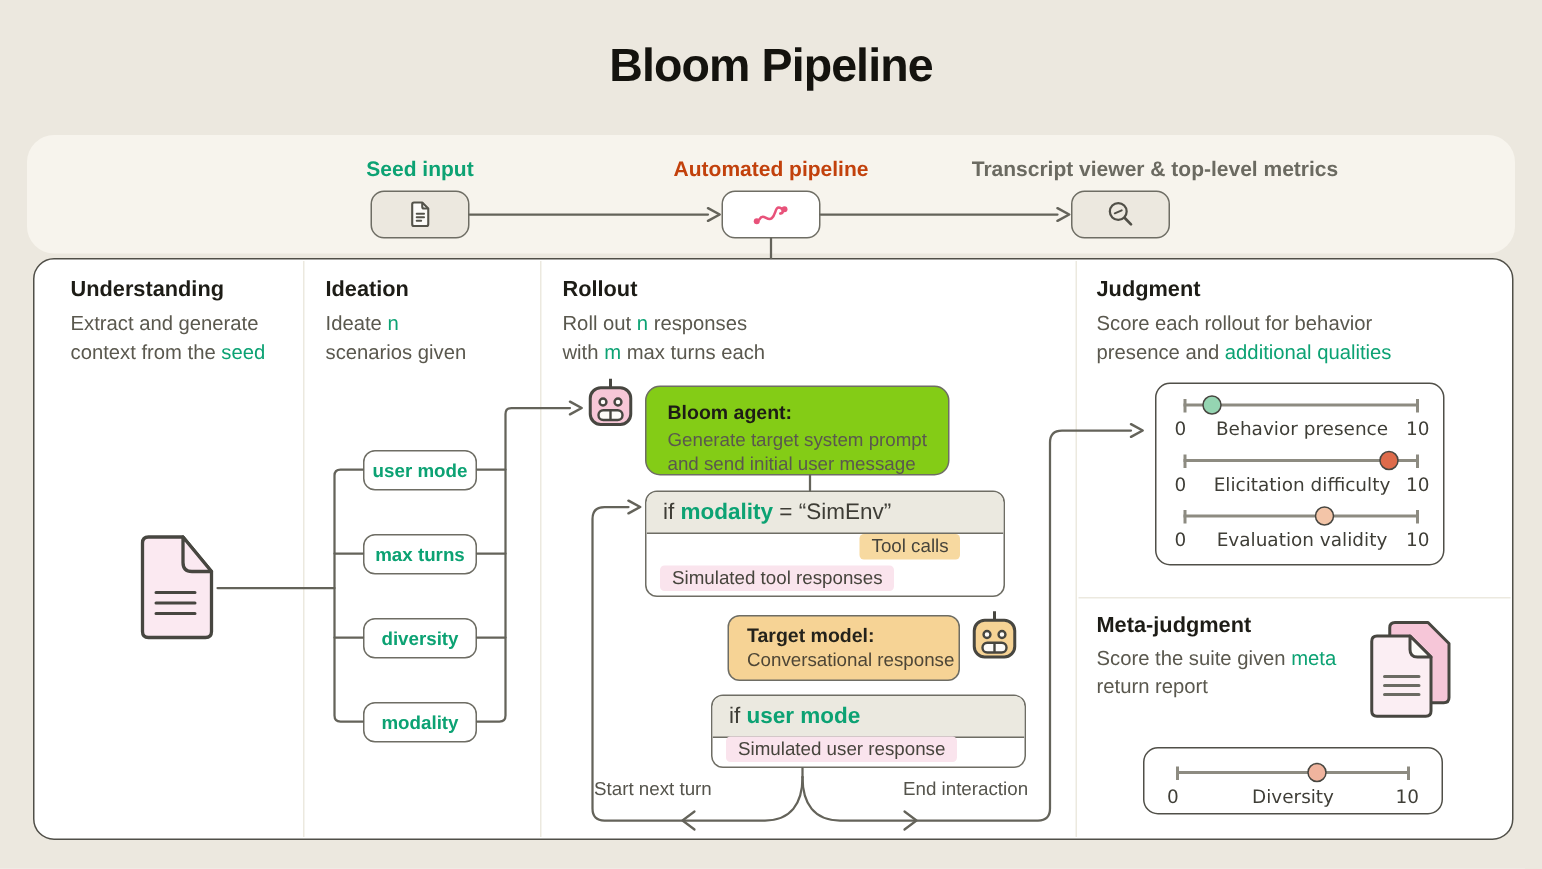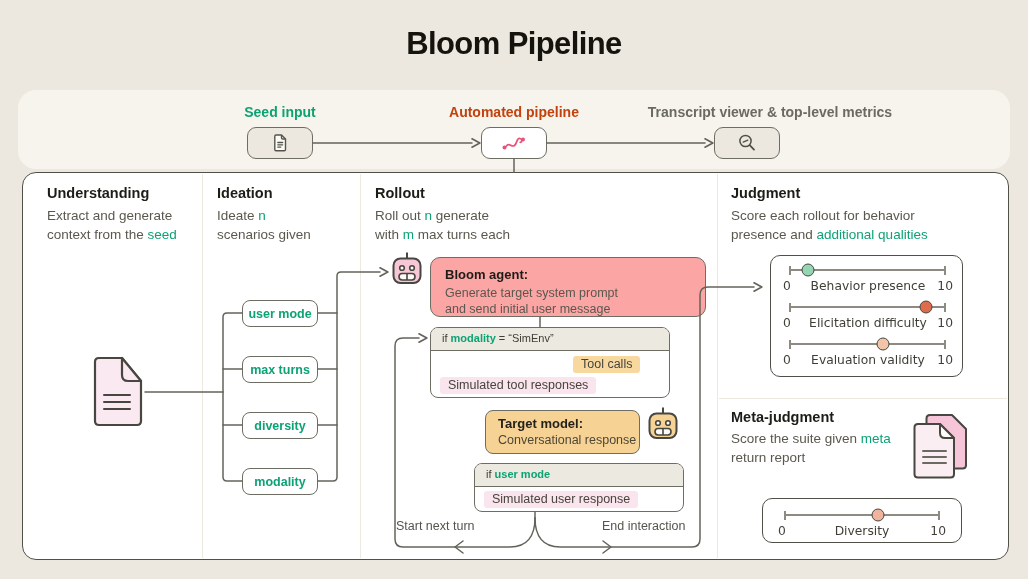--- a/index.html
+++ b/index.html
@@ -27,27 +27,27 @@
               border:1.5px solid var(--border-dark);border-radius:14px;}
   .vdiv{top:174px;width:1px;height:384px;background:var(--divider);}
   .hdiv{left:719px;top:398px;width:288px;height:1px;background:var(--divider);}
   .col-title{font-size:14.5px;font-weight:700;color:var(--ink);}
   .rich{font-size:13.5px;line-height:1.42;color:var(--body);}
   .rich .ln{white-space:nowrap;}
   .accent{color:var(--green);}
   .param-box{left:242px;width:76px;height:27px;background:#fff;border:1.4px solid var(--border-mid);
              border-radius:8px;display:flex;align-items:center;justify-content:center;
              font-size:12.5px;font-weight:700;color:var(--green);}
-  .agent-box{left:430px;top:257px;width:276px;height:60px;background:#fca5a5;
+  .agent-box{left:430px;top:257px;width:203px;height:60px;background:#84cc16;
              border:1.4px solid var(--border-mid);border-radius:10px;padding:9px 14px;}
   .agent-box .bx-title{font-size:13px;font-weight:700;color:var(--ink);margin-bottom:3px;}
   .bx-line{font-size:12.5px;color:var(--body);line-height:1.3;white-space:nowrap;}
   .if-box{background:#fff;border:1.4px solid var(--border-mid);border-radius:8px;overflow:hidden;}
   .if-head{background:#EBE9E0;border-bottom:1.4px solid var(--border-mid);padding:3px 11px;
-           font-size:11px;color:#3E3D36;}
+           font-size:15px;color:#3E3D36;}
   .if-head .accent{font-weight:700;}
   .badge{position:absolute;font-size:12.5px;color:#46443C;padding:1px 8px 2px;border-radius:3px;white-space:nowrap;}
   .badge-tan{background:#F7D9A0;}
   .badge-pink{background:#FAE4ED;}
   .target-box{left:485px;top:410px;width:155px;height:44px;background:#F6D395;
               border:1.4px solid var(--border-mid);border-radius:8px;padding:5px 12px;}
   .target-box .bx-title{font-size:13px;font-weight:700;color:#24221B;margin-bottom:1px;}
   .target-box .bx-line{color:#4E4636;}
   .loop-label{font-size:12.5px;color:#55544C;white-space:nowrap;}
   .slider-panel{background:#fff;border:1.5px solid var(--border-dark);border-radius:10px;}
@@ -130,21 +130,21 @@
       <div class="ln"><span>scenarios given</span></div>
     </div>
 
   <div class="abs param-box" style="top:300px;">user mode</div>
   <div class="abs param-box" style="top:356px;">max turns</div>
   <div class="abs param-box" style="top:412px;">diversity</div>
   <div class="abs param-box" style="top:468px;">modality</div>
 
   <div class="abs col-title" style="left:375px;top:185px;">Rollout</div>
   <div class="abs rich" style="left:375px;top:206px;">
-      <div class="ln"><span>Roll out </span><span class="accent">n</span><span> generate</span></div>
+      <div class="ln"><span>Roll out </span><span class="accent">n</span><span> responses</span></div>
       <div class="ln"><span>with </span><span class="accent">m</span><span> max turns each</span></div>
     </div>
 
   <div class="abs" style="left:390px;top:250px;">
     <svg width="34" height="38" viewBox="0 0 34 38">
       <path d="M17,2.5 V8.5" stroke="#474640" stroke-width="2"></path>
       <rect x="3.5" y="8.5" width="27" height="24.5" rx="7" fill="#F7C7D7" stroke="#474640" stroke-width="2"></rect>
       <circle cx="12" cy="18" r="2.3" fill="#FDFBF8" stroke="#474640" stroke-width="1.6"></circle>
       <circle cx="22" cy="18" r="2.3" fill="#FDFBF8" stroke="#474640" stroke-width="1.6"></circle>
       <rect x="9" y="23.5" width="16" height="6.5" rx="3.2" fill="#FDFBF8" stroke="#474640" stroke-width="1.6"></rect>

